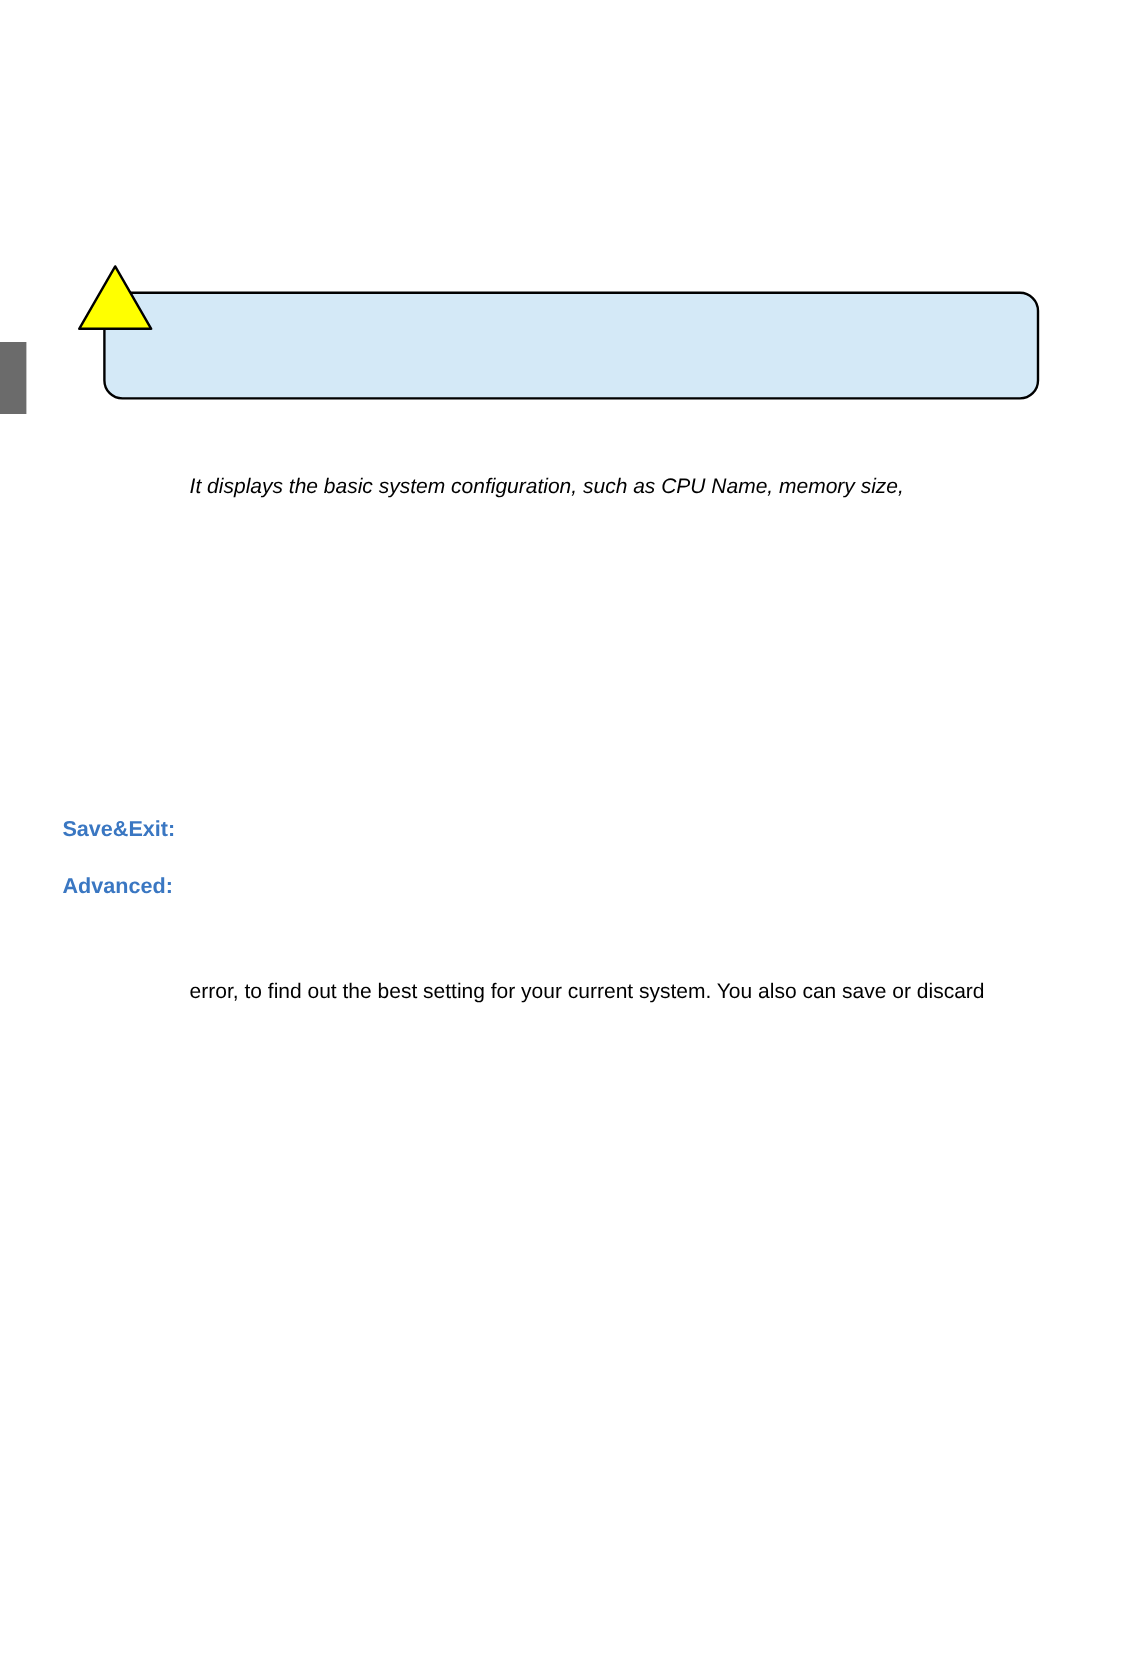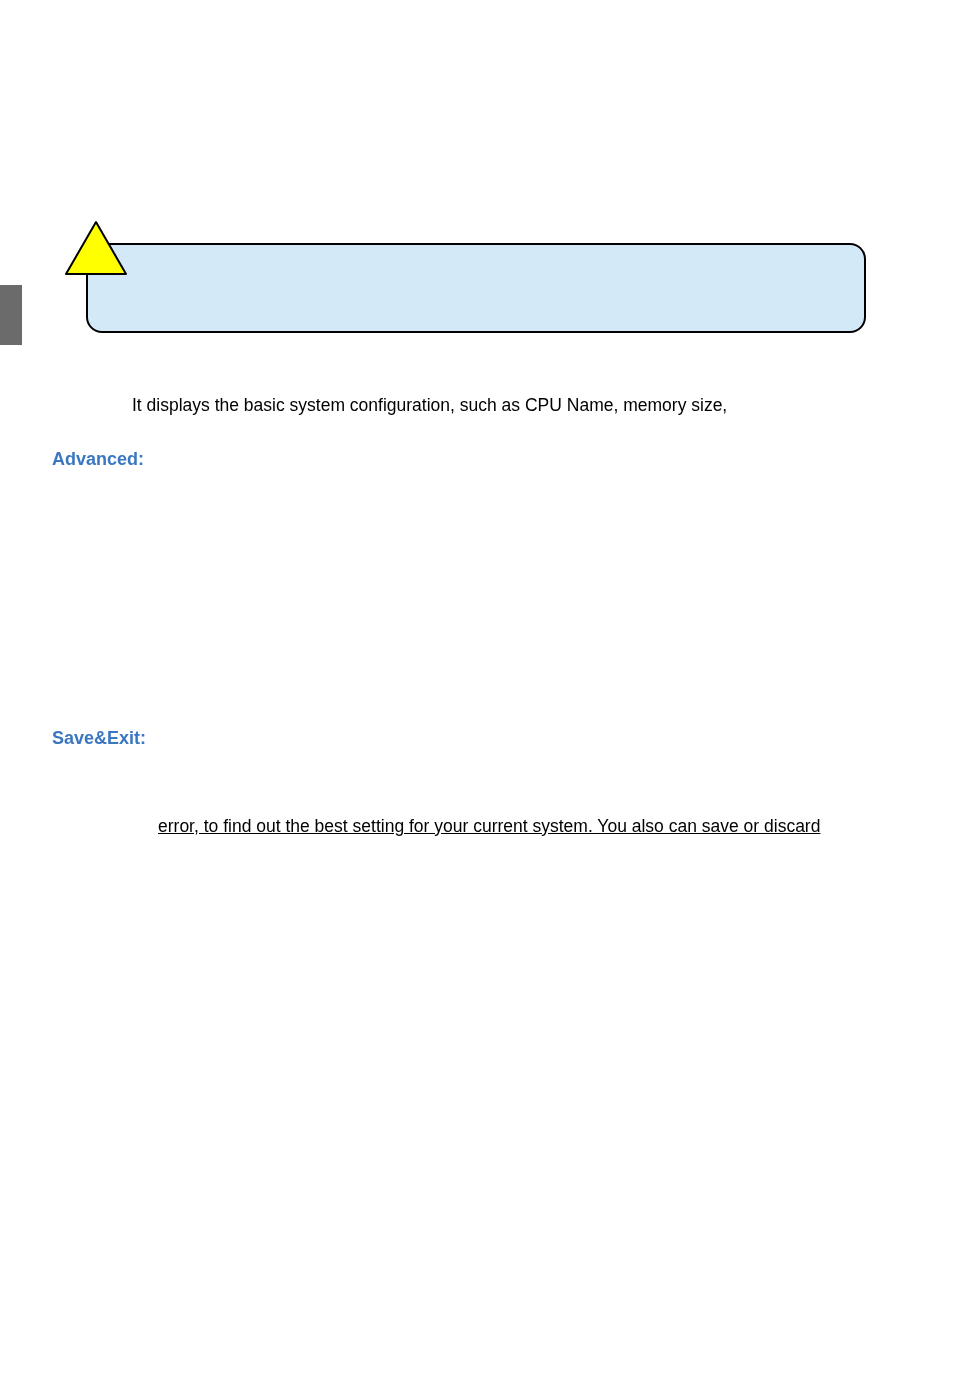--- a/index.html
+++ b/index.html
@@ -41,37 +41,37 @@
   .heading {
     color: #3a77c2;
     font-weight: bold;
     font-size: 18px;
     line-height: 1.4;
     margin-top: 22px;
     margin-bottom: 8px;
   }
   .para { margin-bottom: 8px; }
   .line1 { margin-left: 278px; margin-bottom: 54px; }
-  .line2 { margin-left: 80px; margin-bottom: 8px; }
-  .line3 { margin-left: 106px; margin-top: 56px; margin-bottom: 8px; text-decoration: underline; }
+  .line2 { margin-left: 106px; margin-bottom: 8px; font-style: italic; }
+  .line3 { margin-left: 106px; margin-top: 56px; margin-bottom: 8px; }
   .gap-before-save { margin-top: 254px; }
 </style>
 </head>
 <body>
 
 <div class="page">
 
   <div class="sidebar-tab"></div>
 
   <div class="callout-box"></div>
 
   <svg class="caution-triangle" viewBox="0 0 64 56">
     <polygon points="32,2 62,54 2,54" fill="#ffff00" stroke="#000" stroke-width="2" stroke-linejoin="round"></polygon>
   </svg>
 
   <div class="content">
     <div class="para line2">It displays the basic system configuration, such as CPU Name, memory size,</div>
+    <div class="heading gap-before-save">Save&amp;Exit:</div>
     <div class="heading">Advanced:</div>
-    <div class="heading gap-before-save">Save&amp;Exit:</div>
     <div class="para line3">error, to find out the best setting for your current system. You also can save or discard</div>
   </div>
 
 </div>
 
 </body></html>

